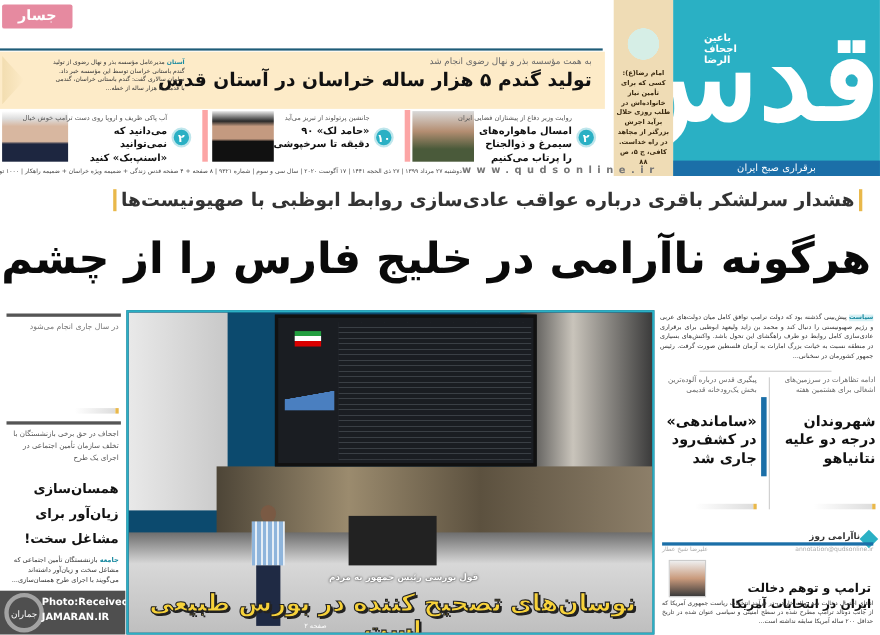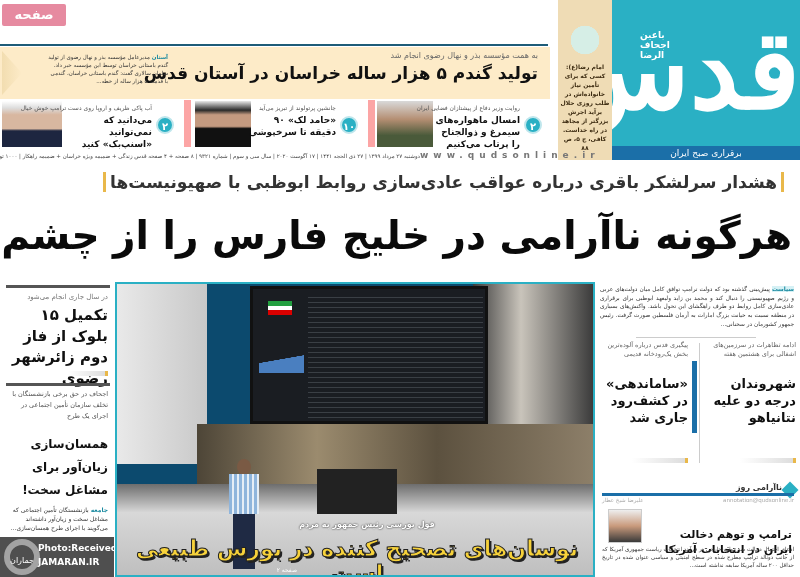--- a/index.html
+++ b/index.html
@@ -15,39 +15,39 @@
 .hadith-ornament{left:0;top:10px;width:54px;height:60px;background:radial-gradient(circle,#d6eee6 0,#d6eee6 35%,transparent 36%)}
 .hadith-text{left:2px;top:62px;width:50px;font-size:6px;line-height:9px;text-align:center;color:#3b2a10;font-weight:bold}
 .jassar{left:2px;top:4px;width:64px;height:22px;background:#e68aa0;color:#fff;font-size:13px;font-weight:bold;text-align:center;line-height:22px;border-radius:2px}
 .top-rule{left:0;top:44px;width:548px;height:2px;background:#1e5c78}
 .top-story{left:0;top:47px;width:550px;height:52px;background:#fdebc8}
 .top-story-kicker{right:12px;top:4px;font-size:8px;color:#666}
 .top-story-title{right:12px;top:16px;font-size:17px;font-weight:bold;color:#111}
 .top-story-ornament{left:2px;top:4px;width:20px;height:44px;background:linear-gradient(90deg,#f2ddb0,#fdebc8);clip-path:polygon(0 0,100% 50%,0 100%)}
 .top-story-blurb{left:46px;top:6px;width:122px;font-size:5.5px;line-height:8px;color:#333;text-align:right}
 .teaser-row{left:0;top:100px;width:550px;height:47px;background:#fff}
-.teaser{position:absolute;top:0;height:47px;border-left:7px solid #fca5a5}
+.teaser{position:absolute;top:0;height:47px;border-left:5px solid #fca5a5}
 .teaser .photo{position:absolute;left:2px;bottom:0;width:56px;height:46px}
 .teaser .num{position:absolute;width:18px;height:18px;border-radius:50%;background:#2ab0c4;color:#fff;font-size:10px;font-weight:bold;text-align:center;line-height:18px;border:2px solid #bfe6ec}
 .teaser .kicker{position:absolute;font-size:6px;color:#555}
 .teaser .title{position:absolute;font-size:9px;font-weight:bold;line-height:12px;text-align:right;color:#111}
 .dateline{left:0;top:150px;width:545px;height:13px;font-size:5.5px;line-height:13px;color:#444;white-space:nowrap;overflow:hidden}
 .website{left:420px;top:150px;width:190px;font-size:9px;letter-spacing:5px;color:#777;direction:ltr;font-weight:bold}
 
 .supertitle{right:16px;top:172px;font-size:17px;font-weight:bold;color:#333;border-right:3px solid #e9b84a;border-left:3px solid #e9b84a;padding:0 4px}
 .headline{left:8px;top:200px;width:784px;height:72px;font-size:39px;font-weight:bold;color:#0a0a0a;text-align:center;line-height:72px;letter-spacing:-1px;white-space:nowrap}
 
 .leftcol{left:0;top:283px;width:114px;height:294px}
 .col-rule{position:absolute;left:6px;width:104px;height:3px;background:#555}
 .lc-kicker{position:absolute;right:6px;font-size:7px;color:#777}
 .lc-title{position:absolute;right:6px;width:104px;font-size:15px;font-weight:bold;line-height:21px;text-align:right;color:#111}
 .lc-text{position:absolute;right:6px;width:104px;font-size:6.5px;line-height:11px;color:#555;text-align:right}
 .page-ref{position:absolute;right:6px;width:40px;height:5px;border-right:3px solid #e9b84a;background:linear-gradient(90deg,transparent,#ddd)}
 .watermark{left:0;top:537px;width:114px;height:40px;background:rgba(40,40,40,.82)}
-.watermark-logo{position:absolute;left:4px;top:2px;width:36px;height:36px;border-radius:50%;border:6px solid #a3a3a3;color:#fff;font-size:8px;text-align:center;line-height:32px}
+.watermark-logo{position:absolute;left:4px;top:2px;width:36px;height:36px;border-radius:50%;border:4px solid #a3a3a3;color:#fff;font-size:8px;text-align:center;line-height:32px}
 .watermark-text{position:absolute;right:4px;top:4px;width:72px;color:#fff;font-size:9px;line-height:14px;direction:ltr;text-align:left;font-weight:bold}
 
 .photo-main{left:115px;top:282px;width:480px;height:295px;border:2px solid #2ab0c4;overflow:hidden;background:#0c4a6e}
 .ph-wall-l{left:0;top:0;width:90px;height:180px;background:linear-gradient(90deg,#e9e9e9,#c8c8c8)}
 .ph-wall-r{right:0;top:0;width:120px;height:180px;background:linear-gradient(90deg,#3b3b3b,#c9c4bb 40%,#3b3b3b)}
 .ph-board{left:133px;top:2px;width:238px;height:138px;background:#1a1d22;border:3px solid #111}
 .ph-board-grid{left:55px;top:4px;width:175px;height:125px;background:repeating-linear-gradient(0deg,#3a3f45 0,#3a3f45 1px,#1a1d22 1px,#1a1d22 5px),repeating-linear-gradient(90deg,transparent 0,transparent 20px,#2a2f35 20px,#2a2f35 21px)}
 .ph-flag{left:15px;top:12px;width:24px;height:14px;background:linear-gradient(180deg,#239f40 33%,#fff 33%,#fff 66%,#da0000 66%)}
 .ph-chart{left:6px;top:62px;width:45px;height:22px;background:linear-gradient(170deg,transparent 40%,#4a7fc0 41%)}
 .ph-floor{left:0;top:200px;width:480px;height:95px;background:linear-gradient(180deg,#6d6d6d,#d8d8d8 30%,#bdbdbd)}
@@ -90,21 +90,21 @@
     <div>الرضا</div>
   </div>
   <div class="abs masthead-tagline">برقراری صبح ایران</div>
 </div>
 
 <div class="abs hadith">
   <div class="abs hadith-ornament"></div>
   <div class="abs hadith-text">امام رضا(ع): کسی که برای تأمین نیاز خانواده‌اش در طلب روزی حلال برآید اجرش بزرگتر از مجاهد در راه خداست. کافی، ج ۵، ص ۸۸</div>
 </div>
 
-<div class="abs jassar">صفحه</div>
+<div class="abs jassar">جسار</div>
 <div class="abs top-rule"></div>
 
 <div class="abs top-story">
   <div class="abs top-story-kicker">به همت مؤسسه بذر و نهال رضوی انجام شد</div>
   <div class="abs top-story-title">تولید گندم ۵ هزار ساله خراسان در آستان قدس</div>
   <div class="abs top-story-ornament"></div>
   <div class="abs top-story-blurb">
     <span style="color:#1a8aa0;font-weight:bold">آستان</span>
     <span>مدیرعامل مؤسسه بذر و نهال رضوی از تولید گندم باستانی خراسان توسط این مؤسسه خبر داد. سلمان سالاری گفت: گندم باستانی خراسان، گندمی با قدمت ۵ هزار ساله از خطه...</span>
   </div>
@@ -133,21 +133,20 @@
 
 <div class="abs dateline" style="width:420px">دوشنبه ۲۷ مرداد ۱۳۹۹ | ۲۷ ذی الحجه ۱۴۴۱ | ۱۷ آگوست ۲۰۲۰ | سال سی و سوم | شماره ۹۳۲۱ | ۸ صفحه + ۴ صفحه قدس زندگی + ضمیمه ویژه خراسان + ضمیمه راهکار | ۱۰۰۰ تومان</div>
 <div class="abs website">www.qudsonline.ir</div>
 
 <div class="abs supertitle">هشدار سرلشکر باقری درباره عواقب عادی‌سازی روابط ابوظبی با صهیونیست‌ها</div>
 <div class="abs headline">هرگونه ناآرامی در خلیج فارس را از چشم امارات می‌بینیم</div>
 
 <div class="abs leftcol">
   <div class="col-rule" style="top:2px"></div>
   <div class="lc-kicker" style="top:10px">در سال جاری انجام می‌شود</div>
-  <div class="lc-title" style="top:22px">تکمیل ۱۵ بلوک از فاز دوم زائرشهر رضوی</div>
   <div class="page-ref" style="top:88px"></div>
   <div class="col-rule" style="top:100px"></div>
   <div class="lc-text" style="top:106px">اجحاف در حق برخی بازنشستگان با تخلف سازمان تأمین اجتماعی در اجرای یک طرح</div>
   <div class="lc-title" style="top:150px;font-size:12px;line-height:23px">همسان‌سازی زیان‌آور برای مشاغل سخت!</div>
   <div class="lc-text" style="top:222px;color:#333;font-size:6px;line-height:9px">
     <span style="color:#1a8aa0;font-weight:bold">جامعه</span>
     <span>بازنشستگان تأمین اجتماعی که مشاغل سخت و زیان‌آور داشته‌اند می‌گویند با اجرای طرح همسان‌سازی...</span>
   </div>
 </div>
 

